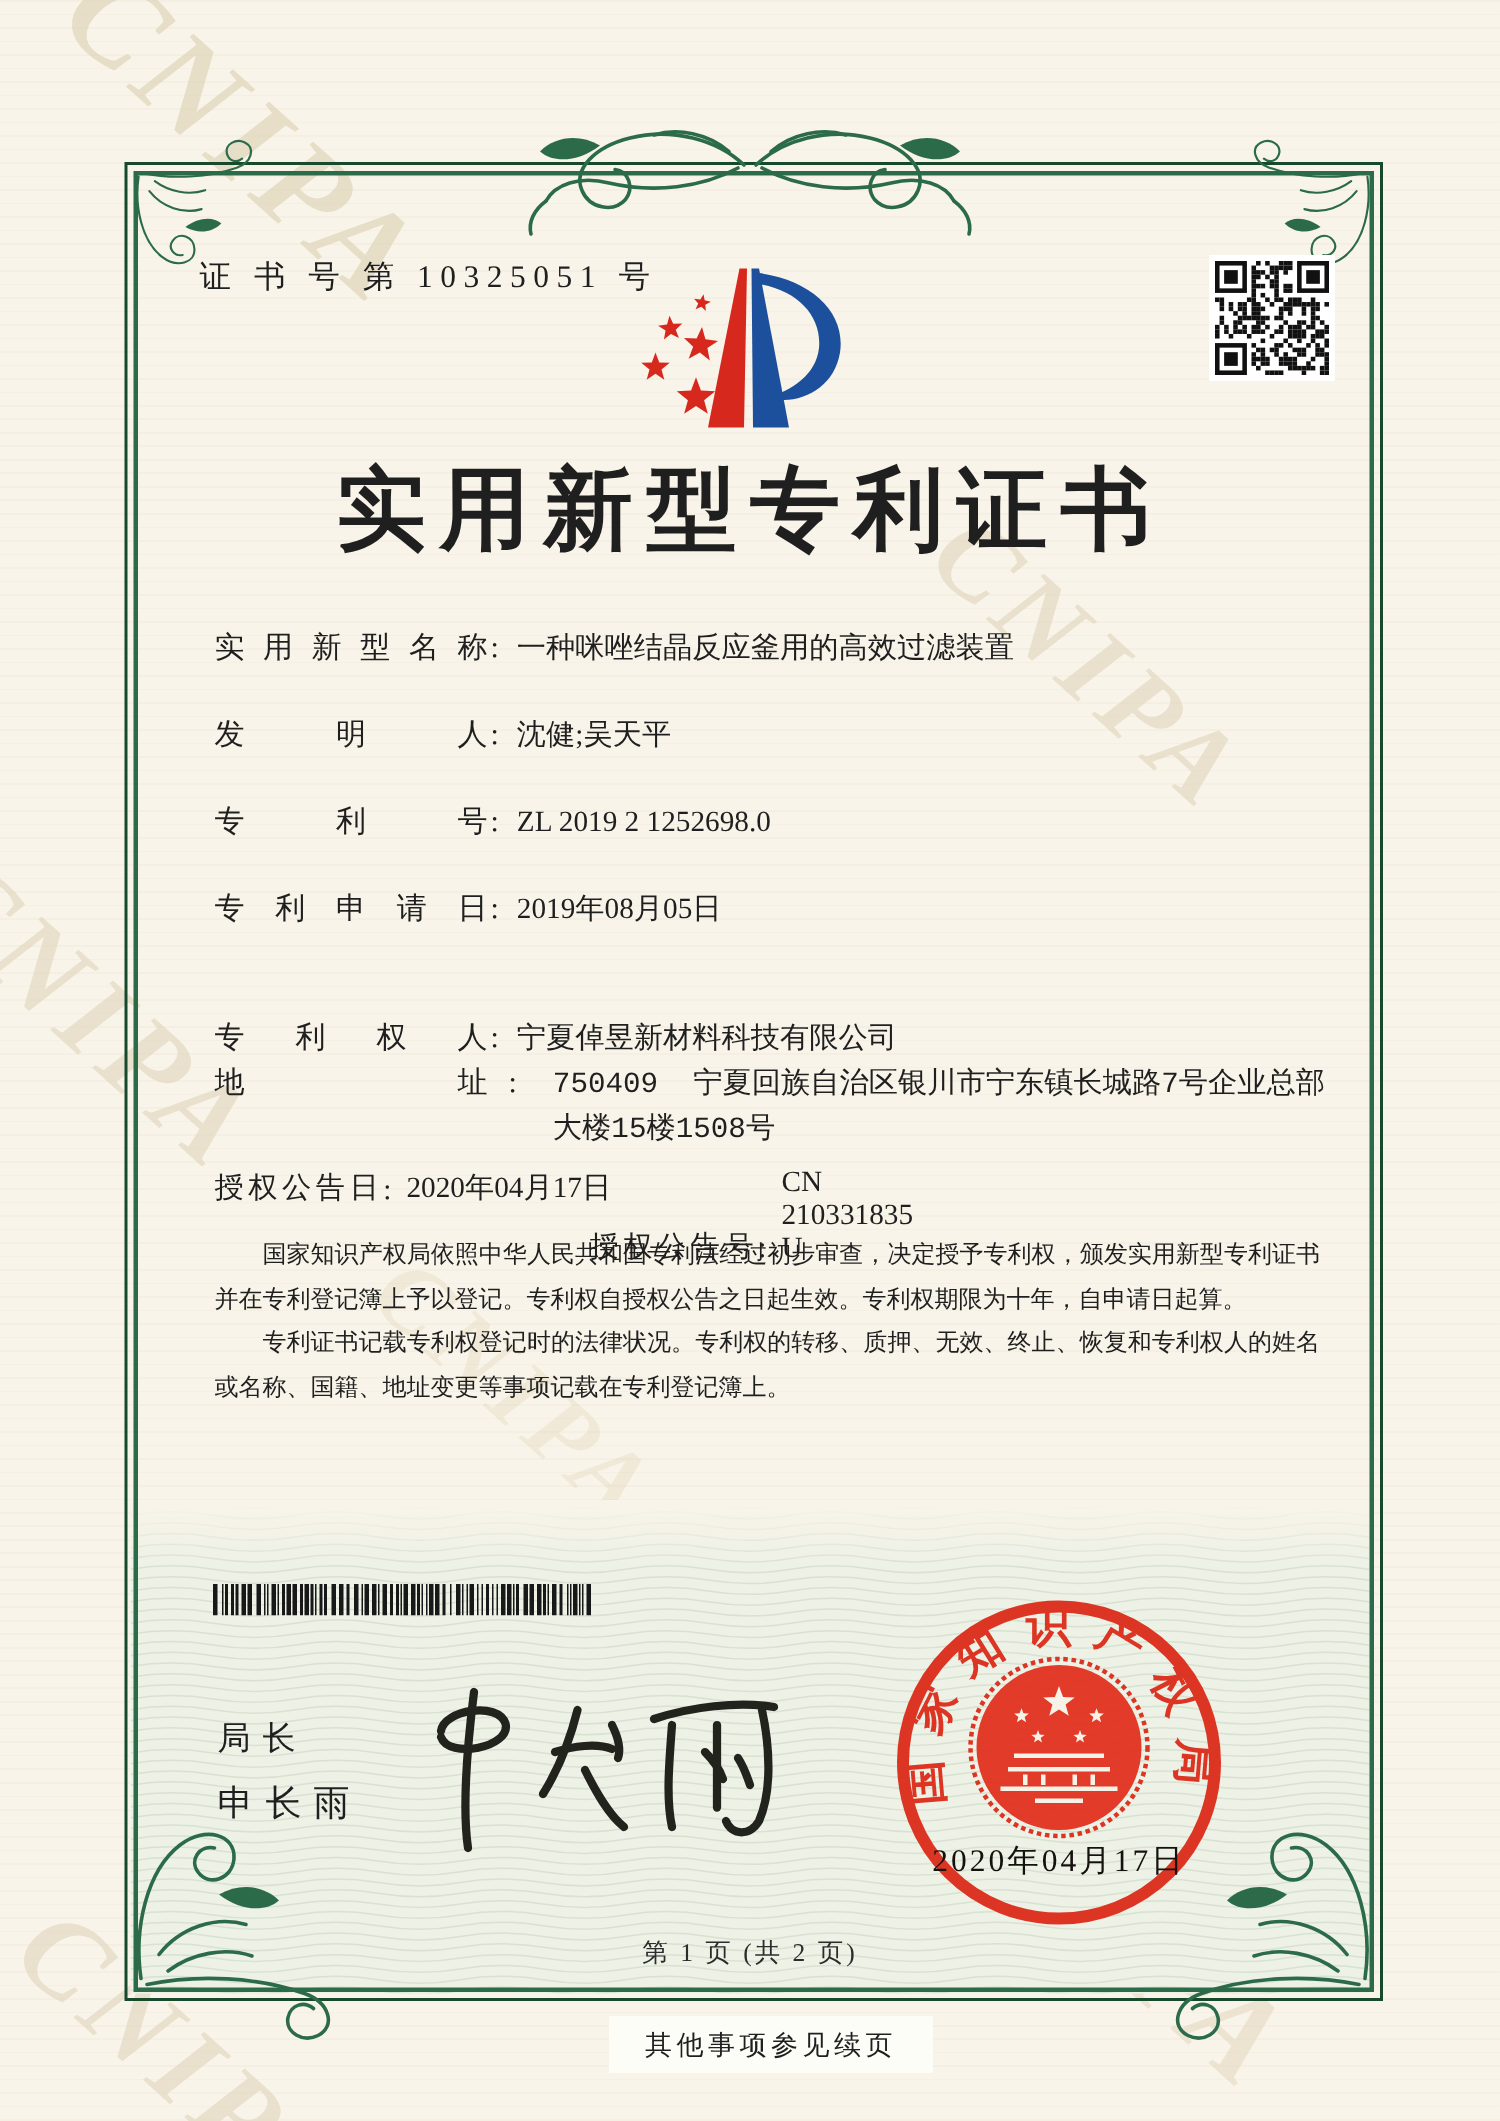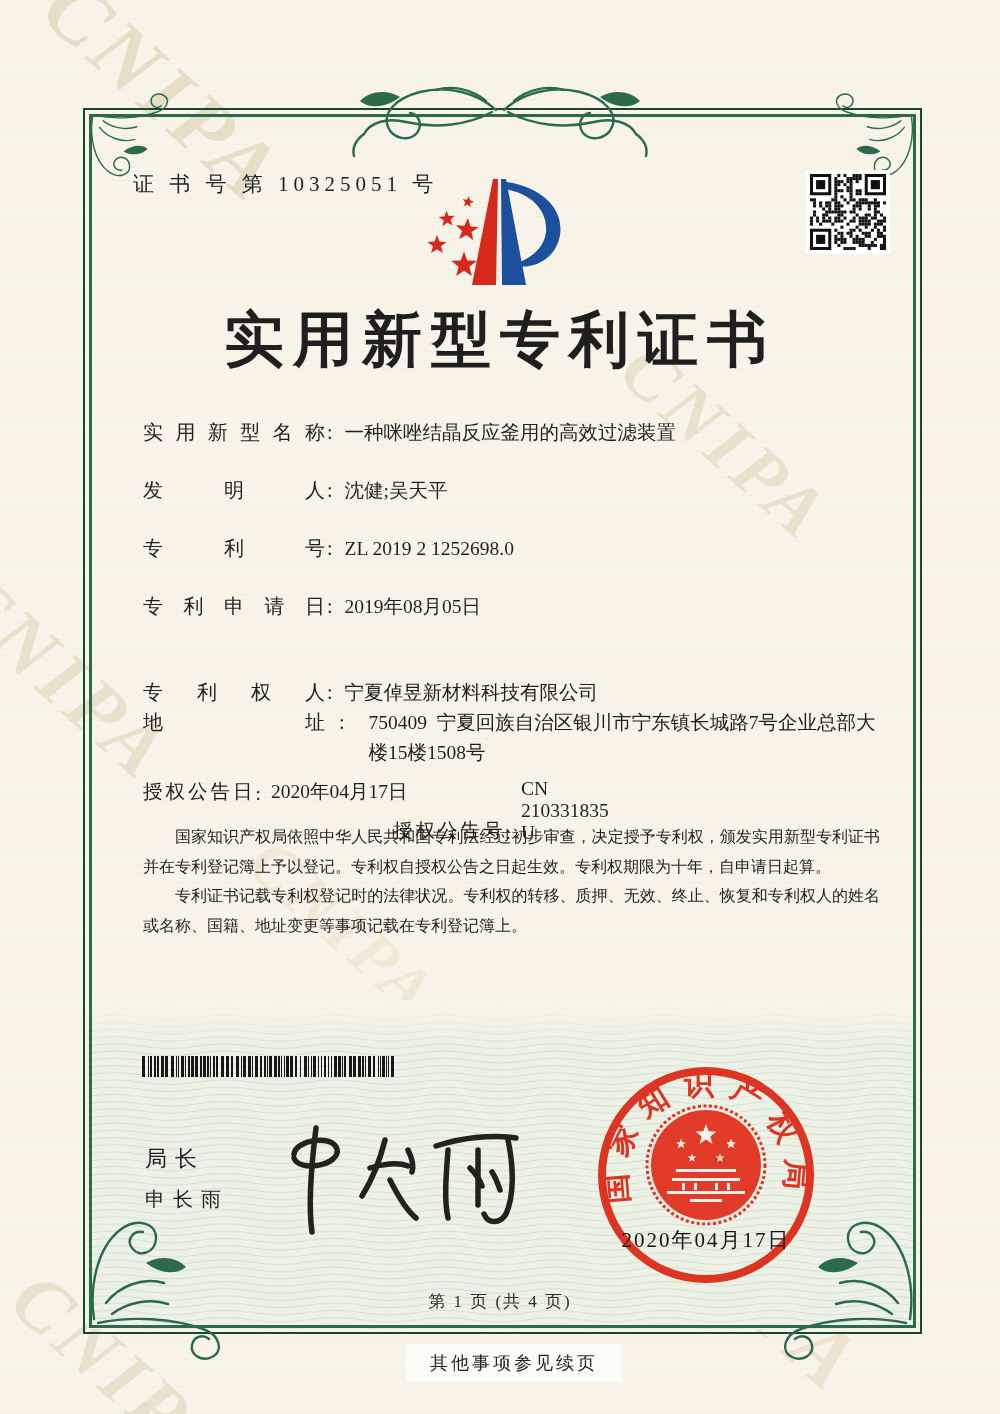--- a/index.html
+++ b/index.html
@@ -31,32 +31,32 @@
   
   .cert-no{position:absolute; left:133px; top:170px; font-size:21px; letter-spacing:5px;}
   .qr-box{position:absolute; left:806px; top:170px; width:84px; height:84px; background:#ffffff; padding:4px; box-sizing:border-box;}
   .logo{position:absolute; left:420px; top:172px;}
   .title{position:absolute; left:0; top:300px; width:100%; text-align:center;
     font-size:60px; font-weight:bold; letter-spacing:9px;}
   .row{position:absolute; left:143px; display:flex; align-items:flex-start; font-size:20px; line-height:29px;}
   .flabel{display:inline-block; width:182px; text-align:justify; text-align-last:justify; flex:none;}
   .colon{flex:none; margin:0 12px 0 2px;}
   .fvalue{white-space:pre-wrap; font-size:19.5px;}
-  .addr .fvalue{max-width:525px; line-height:30px;}
+  .addr .fvalue{max-width:525px; line-height:30px;font-family:Liberation Mono, monospace;}
   .grant-row{position:absolute; left:143px; top:778px; font-size:19.5px;}
   .gpair{display:flex; align-items:flex-end;}
   .gpair .glabel{letter-spacing:3px; flex:none;}
   .gpair .colon{margin:0 10px 0 0;}
   .gpair2{position:absolute; left:250px; top:0;}
   .paras{position:absolute; left:143px; top:822px; width:737px;
     font-size:16px; line-height:29.5px; text-align:justify;}
   .paras p{margin:0; text-indent:2em;}
   .barcode{position:absolute; left:142px; top:1056px;}
   .director-title{position:absolute; left:145px; top:1144px; font-size:22px; letter-spacing:8px;}
-  .director-name{position:absolute; left:145px; top:1186px; font-size:20px; letter-spacing:8px;}
+  .director-name{position:absolute; left:145px; top:1186px; font-size:24px; letter-spacing:8px;}
   .signature{position:absolute; left:280px; top:1112px;}
   .seal{position:absolute; left:586px; top:1055px; opacity:.94;}
   .seal-date{position:absolute; left:586px; top:1226px; width:240px; text-align:center;
     font-size:21px; letter-spacing:2px; color:#15120e; z-index:6;}
   .page-info{position:absolute; left:0; top:1290px; width:100%; text-align:center;
     font-size:17px; letter-spacing:2px; color:#2c2c2c; z-index:6;}
   .cont-note{position:absolute; left:0; top:1344px; width:100%; text-align:center; z-index:6;}
   .cont-note span{display:inline-block; background:#fdfdf7; padding:7px 24px; font-size:18px; letter-spacing:3px;margin-left:28px;}
   .seal-ring-text{font-size:30px; font-weight:bold; letter-spacing:14px; fill:#dd2a18;}
 </style>
@@ -563,19 +563,19 @@
         <rect x="-24" y="18" width="3" height="7"></rect>
         <rect x="-12" y="18" width="3" height="7"></rect>
         <rect x="9" y="18" width="3" height="7"></rect>
         <rect x="21" y="18" width="3" height="7"></rect>
         <rect x="-16" y="34" width="32" height="3"></rect>
       </g>
     </g>
   </svg>
   <div class="seal-date">2020年04月17日</div>
 
-  <div class="page-info">第 1 页 (共 4 页)</div>
+  <div class="page-info">第 1 页 (共 2 页)</div>
 
   <div class="cont-note">
     <span>其他事项参见续页</span>
   </div>
 
 </div>
 
 </body></html>

